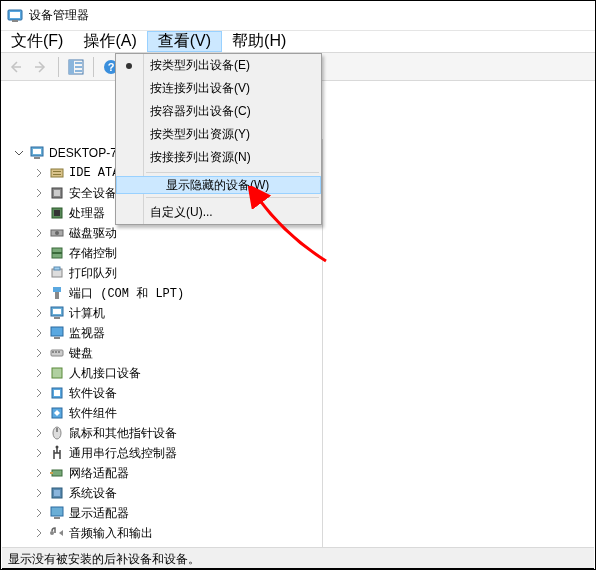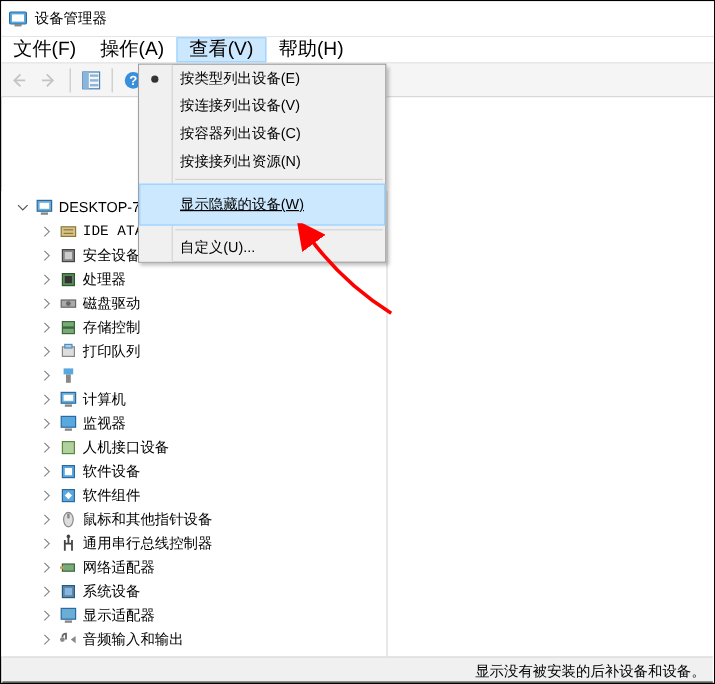--- a/index.html
+++ b/index.html
@@ -126,23 +126,22 @@
     position: relative;
     height: 23px;
     display: flex;
     align-items: center;
     padding-left: 34px;
     font-size: 12px;
   }
   .dd-item.highlight {
     background: #cce8ff;
     border: 1px solid #99d1ff;
-    padding-left: 33px;
-    height: 35px;
-    text-decoration: underline;
+    padding-left: 49px;
+    height: 18px;
   }
   .dd-sep {
     height: 1px;
     margin: 3px 2px 3px 30px;
     background: #d4d4d4;
   }
   .dd-bullet {
     position: absolute;
     left: 10px;
     top: 50%;
@@ -154,21 +153,20 @@
   .statusbar {
     position: absolute;
     left: 1px; right: 1px; bottom: 0;
     height: 22px;
     line-height: 22px;
     padding: 0 6px;
     font-size: 12px;
     background: #f0f0f0;
     border-top: 1px solid #d9d9d9;
     border-bottom: 1px solid #000;
-    text-align: right;
   }
   .arrow-annotation {
     position: absolute;
     z-index: 100;
     pointer-events: none;
   }
 </style>
 </head>
 <body>
 
@@ -332,20 +330,21 @@
               <svg width="10" height="10" viewBox="0 0 10 10">
                 <path d="M3 1 L7 5 L3 9" fill="none" stroke="#888" stroke-width="1"></path>
               </svg>
             </span>
             <span class="node-icon">
               <svg width="16" height="16" viewBox="0 0 16 16">
                 <rect x="4" y="2" width="8" height="5" fill="#5aa8e0"></rect>
                 <rect x="6" y="7" width="4" height="7" fill="#888"></rect>
               </svg>
             </span>
+            <span>端口 (COM 和 LPT)</span>
           </li>
           <li>
             <span class="expander">
               <svg width="10" height="10" viewBox="0 0 10 10">
                 <path d="M3 1 L7 5 L3 9" fill="none" stroke="#888" stroke-width="1"></path>
               </svg>
             </span>
             <span class="node-icon">
               <svg width="16" height="16" viewBox="0 0 16 16">
                 <rect x="2" y="2" width="12" height="9" fill="#6aaed6" stroke="#2a6aa0"></rect>
@@ -361,20 +360,36 @@
                 <path d="M3 1 L7 5 L3 9" fill="none" stroke="#888" stroke-width="1"></path>
               </svg>
             </span>
             <span class="node-icon">
               <svg width="16" height="16" viewBox="0 0 16 16">
                 <rect x="2" y="2" width="12" height="9" fill="#5aa8e0" stroke="#2a6aa0"></rect>
                 <rect x="5" y="12" width="6" height="2" fill="#888"></rect>
               </svg>
             </span>
             <span>监视器</span>
+          </li>
+          <li>
+            <span class="expander">
+              <svg width="10" height="10" viewBox="0 0 10 10">
+                <path d="M3 1 L7 5 L3 9" fill="none" stroke="#888" stroke-width="1"></path>
+              </svg>
+            </span>
+            <span class="node-icon">
+              <svg width="16" height="16" viewBox="0 0 16 16">
+                <rect x="2" y="5" width="12" height="6" rx="1" fill="#ccc" stroke="#888"></rect>
+                <rect x="3" y="6" width="2" height="2" fill="#888"></rect>
+                <rect x="6" y="6" width="2" height="2" fill="#888"></rect>
+                <rect x="9" y="6" width="2" height="2" fill="#888"></rect>
+              </svg>
+            </span>
+            <span>键盘</span>
           </li>
           <li>
             <span class="expander">
               <svg width="10" height="10" viewBox="0 0 10 10">
                 <path d="M3 1 L7 5 L3 9" fill="none" stroke="#888" stroke-width="1"></path>
               </svg>
             </span>
             <span class="node-icon">
               <svg width="16" height="16" viewBox="0 0 16 16">
                 <rect x="3" y="3" width="10" height="10" fill="#b0d0a0" stroke="#5a8a3a"></rect>
@@ -505,20 +520,23 @@
   <div class="strip"></div>
   <div class="dd-item">
     <span class="dd-bullet"></span>
     <span>按类型列出设备(E)</span>
   </div>
   <div class="dd-item">
     <span>按连接列出设备(V)</span>
   </div>
   <div class="dd-item">
     <span>按容器列出设备(C)</span>
+  </div>
+  <div class="dd-item">
+    <span>按类型列出资源(Y)</span>
   </div>
   <div class="dd-item">
     <span>按接接列出资源(N)</span>
   </div>
   <div class="dd-sep"></div>
   <div class="dd-item highlight">
     <span>显示隐藏的设备(W)</span>
   </div>
   <div class="dd-sep"></div>
   <div class="dd-item">

